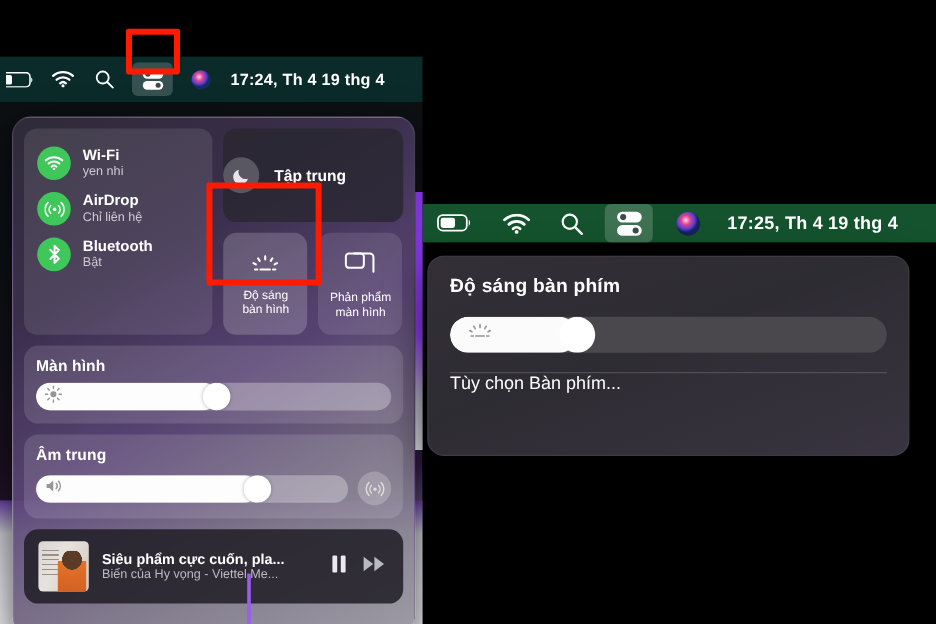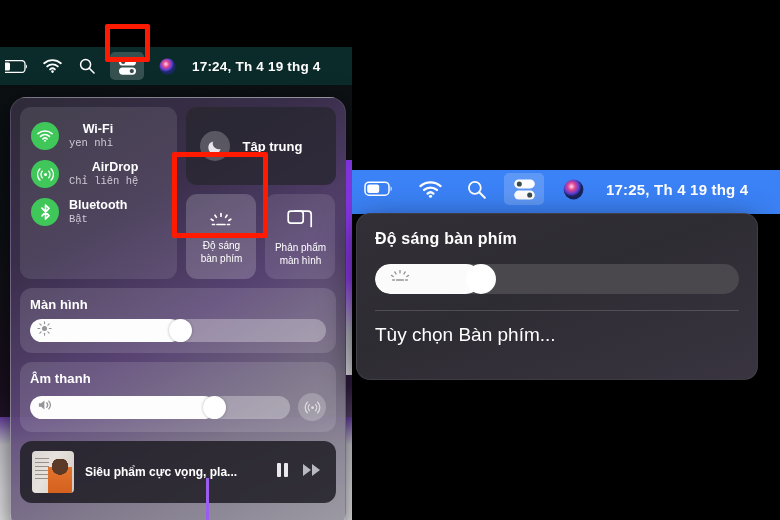--- a/index.html
+++ b/index.html
@@ -39,23 +39,23 @@
   #shot2 {
     position:absolute; left:352px; top:160px;
     width:428px; height:230px;
     overflow:hidden;
   }
   .wall2 {
     position:absolute; left:0; top:0; width:428px; height:230px;
     background:#000;
   }
   .menubar2 {
-    position:absolute; left:0; top:10px; width:428px; height:44px;
-    background:#3b82f6;
-    display:flex; align-items:flex-start;
+    position:absolute; left:0; top:10px; width:428px; height:32px;
+    background:#14532d;
+    display:flex; align-items:center;
   }
   
   .purple-strip {
     position:absolute; left:346px; top:160px; width:7px; height:215px;
     background: linear-gradient(180deg,#7b33d6 0%, #8a3ae8 55%, #b0b0bb 80%, #d6d6dd 100%);
   }
 
   
   .cc {
     position:absolute; left:10px; top:50px; width:336px; height:432px;
@@ -73,28 +73,28 @@
 
   
   .conn { width:158px; padding:10px 0 10px 0; }
   .conn-item { display:flex; align-items:center; gap:10px; padding:5px 0 5px 11px; }
   .cicon {
     width:28px; height:28px; border-radius:50%;
     background:#3fc75a; flex:0 0 28px;
     display:flex; align-items:center; justify-content:center;
   }
   .cicon svg { display:block; }
-  .ctext .t1 { font-size:12.5px; font-weight:bold; color:#fff; line-height:1.15;text-align:right; }
-  .ctext .t2 { font-size:10.5px; color:#cfc9d6; line-height:1.25;font-family:Liberation Mono, monospace; }
+  .ctext .t1 { font-size:12.5px; font-weight:bold; color:#fff; line-height:1.15; }
+  .ctext .t2 { font-size:10.5px; color:#cfc9d6; line-height:1.25; }
 
   
   .rcol { width:150px; display:flex; flex-direction:column; gap:9px; }
   .focus {
     height:78px; border-radius:11px; background: rgba(40,38,48,.78);
-    display:flex; align-items:center; gap:12px; padding-left:14px;
+    display:flex; align-items:center; gap:12px; 
   }
   .moon {
     width:30px; height:30px; border-radius:50%; background:rgba(255,255,255,.22);
     display:flex;align-items:center;justify-content:center;
   }
   .focus-label { font-size:13px; font-weight:bold; color:#fff; }
   .two-sq { display:flex; gap:9px; }
   .sq {
     width:70px; height:85px; border-radius:11px;
     background: rgba(255,255,255,.11);
@@ -161,21 +161,21 @@
   .kb-slider {
     position:relative; margin-top:16px; height:30px; border-radius:15px;
     background:#4a484d; overflow:hidden;
   }
   .kb-slider .fill {
     position:absolute;left:0;top:0;bottom:0;background:#fbfbfb;border-radius:15px;
     display:flex;align-items:center;
   }
   .kb-slider .knob{position:absolute;top:0;width:30px;height:30px;border-radius:50%;background:#fff;}
   .kb-div { margin-top:16px; height:1px; background:rgba(255,255,255,.16); }
-  .kb-opt { margin-top:13px; font-size:19px; color:#fff; }
+  .kb-opt { margin-top:0; font-size:15px; color:#fff; }
 
   
   .redbox { position:absolute; border:5px solid #ff1a00; border-radius:2px; }
 
   .menutime { font-size:13.5px; color:#fff; font-weight:bold; letter-spacing:.2px; }
   .menutime2 { font-size:15px; color:#fff; font-weight:bold; letter-spacing:.2px; }
   .cc-hl { background: rgba(255,255,255,.19) !important; }
   .mb-active { background: rgba(255,255,255,.18); border-radius:5px; padding:3px 6px; }
 </style>
 </head>
@@ -307,21 +307,21 @@
                   </g>
                   <g stroke="#fff" stroke-width="1.7" stroke-linecap="round">
                     <path d="M6.5 12.5h2"></path>
                       <path d="M11 12.5h8"></path>
                       <path d="M21.5 12.5h2"></path>
                   </g>
                 </svg>
               </div>
               <div class="lbl">
                 <span>Độ sáng</span><br>
-                <span>bàn phím</span>
+                <span>bàn hình</span>
               </div>
             </div>
             <div class="sq">
               <div>
                 <svg width="26" height="22" viewBox="0 0 26 22">
                   <rect x="1.2" y="1.2" width="15" height="12" rx="2.6" fill="none" stroke="#fff" stroke-width="1.7"></rect>
                   <path d="M8 1.2h13a3.2 3.2 0 0 1 3.2 3.2v12" fill="none" stroke="#fff" stroke-width="1.7" stroke-linecap="round"></path>
                 </svg>
               </div>
               <div class="lbl">
@@ -353,21 +353,21 @@
                     </g>
                   </svg>
               </span>
             </div>
             <div class="knob" style="left:calc(51% - 11.5px);"></div>
           </div>
         </div>
       </div>
 
       <div class="card">
-        <div class="card-title">Âm thanh</div>
+        <div class="card-title">Âm trung</div>
         <div class="slider-wrap">
           <div class="slider">
             <div class="fill" style="width:71%;">
               <span class="ico">
                 <svg width="17" height="14" viewBox="0 0 18 14">
                     <path d="M2 5.2h2.4L7.8 2.2v9.6L4.4 8.8H2z" fill="#6c6c72"></path>
                     <path d="M10.3 4.6a3.6 3.6 0 0 1 0 4.8" fill="none" stroke="#6c6c72" stroke-width="1.3" stroke-linecap="round"></path>
                     <path d="M12.5 2.8a6.6 6.6 0 0 1 0 8.4" fill="none" stroke="#6c6c72" stroke-width="1.3" stroke-linecap="round"></path>
                   </svg>
               </span>
@@ -385,21 +385,22 @@
           </div>
         </div>
       </div>
 
       <div class="media">
         <div class="art">
           <div class="lines"></div>
           <div class="fig"></div>
         </div>
         <div class="mtext">
-          <div class="mtitle">Siêu phẩm cực vọng, pla...</div>
+          <div class="mtitle">Siêu phẩm cực cuốn, pla...</div>
+          <div class="msub">Biển của Hy vọng - Viettel Me...</div>
         </div>
         <div class="mbtn">
           <span>
             <svg width="13" height="16" viewBox="0 0 13 16">
                 <rect x="1" y="1" width="4" height="14" rx="1" fill="#e9e9ee"></rect>
                 <rect x="8" y="1" width="4" height="14" rx="1" fill="#e9e9ee"></rect>
               </svg>
           </span>
           <span>
             <svg width="20" height="14" viewBox="0 0 20 14">

